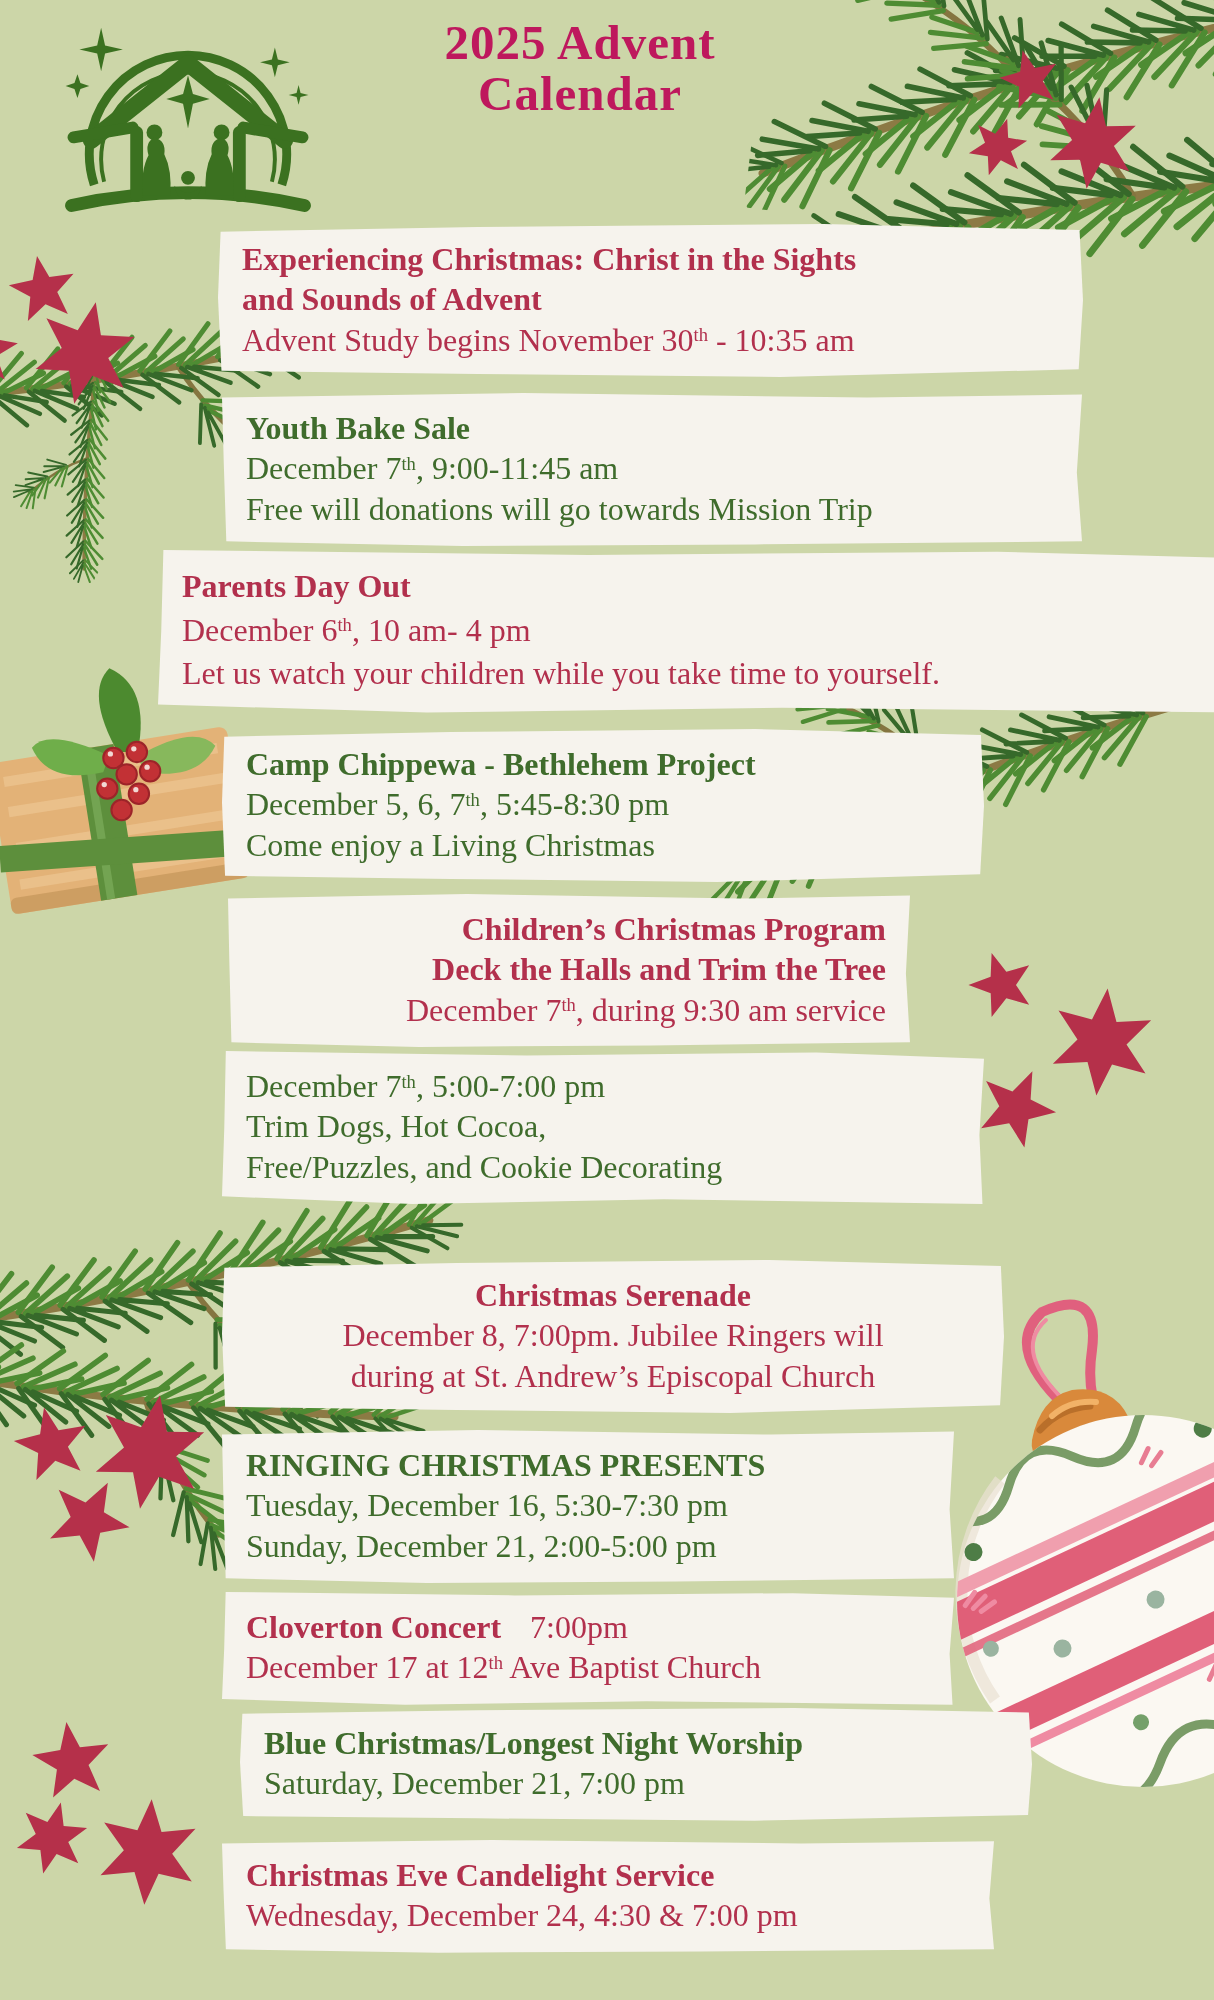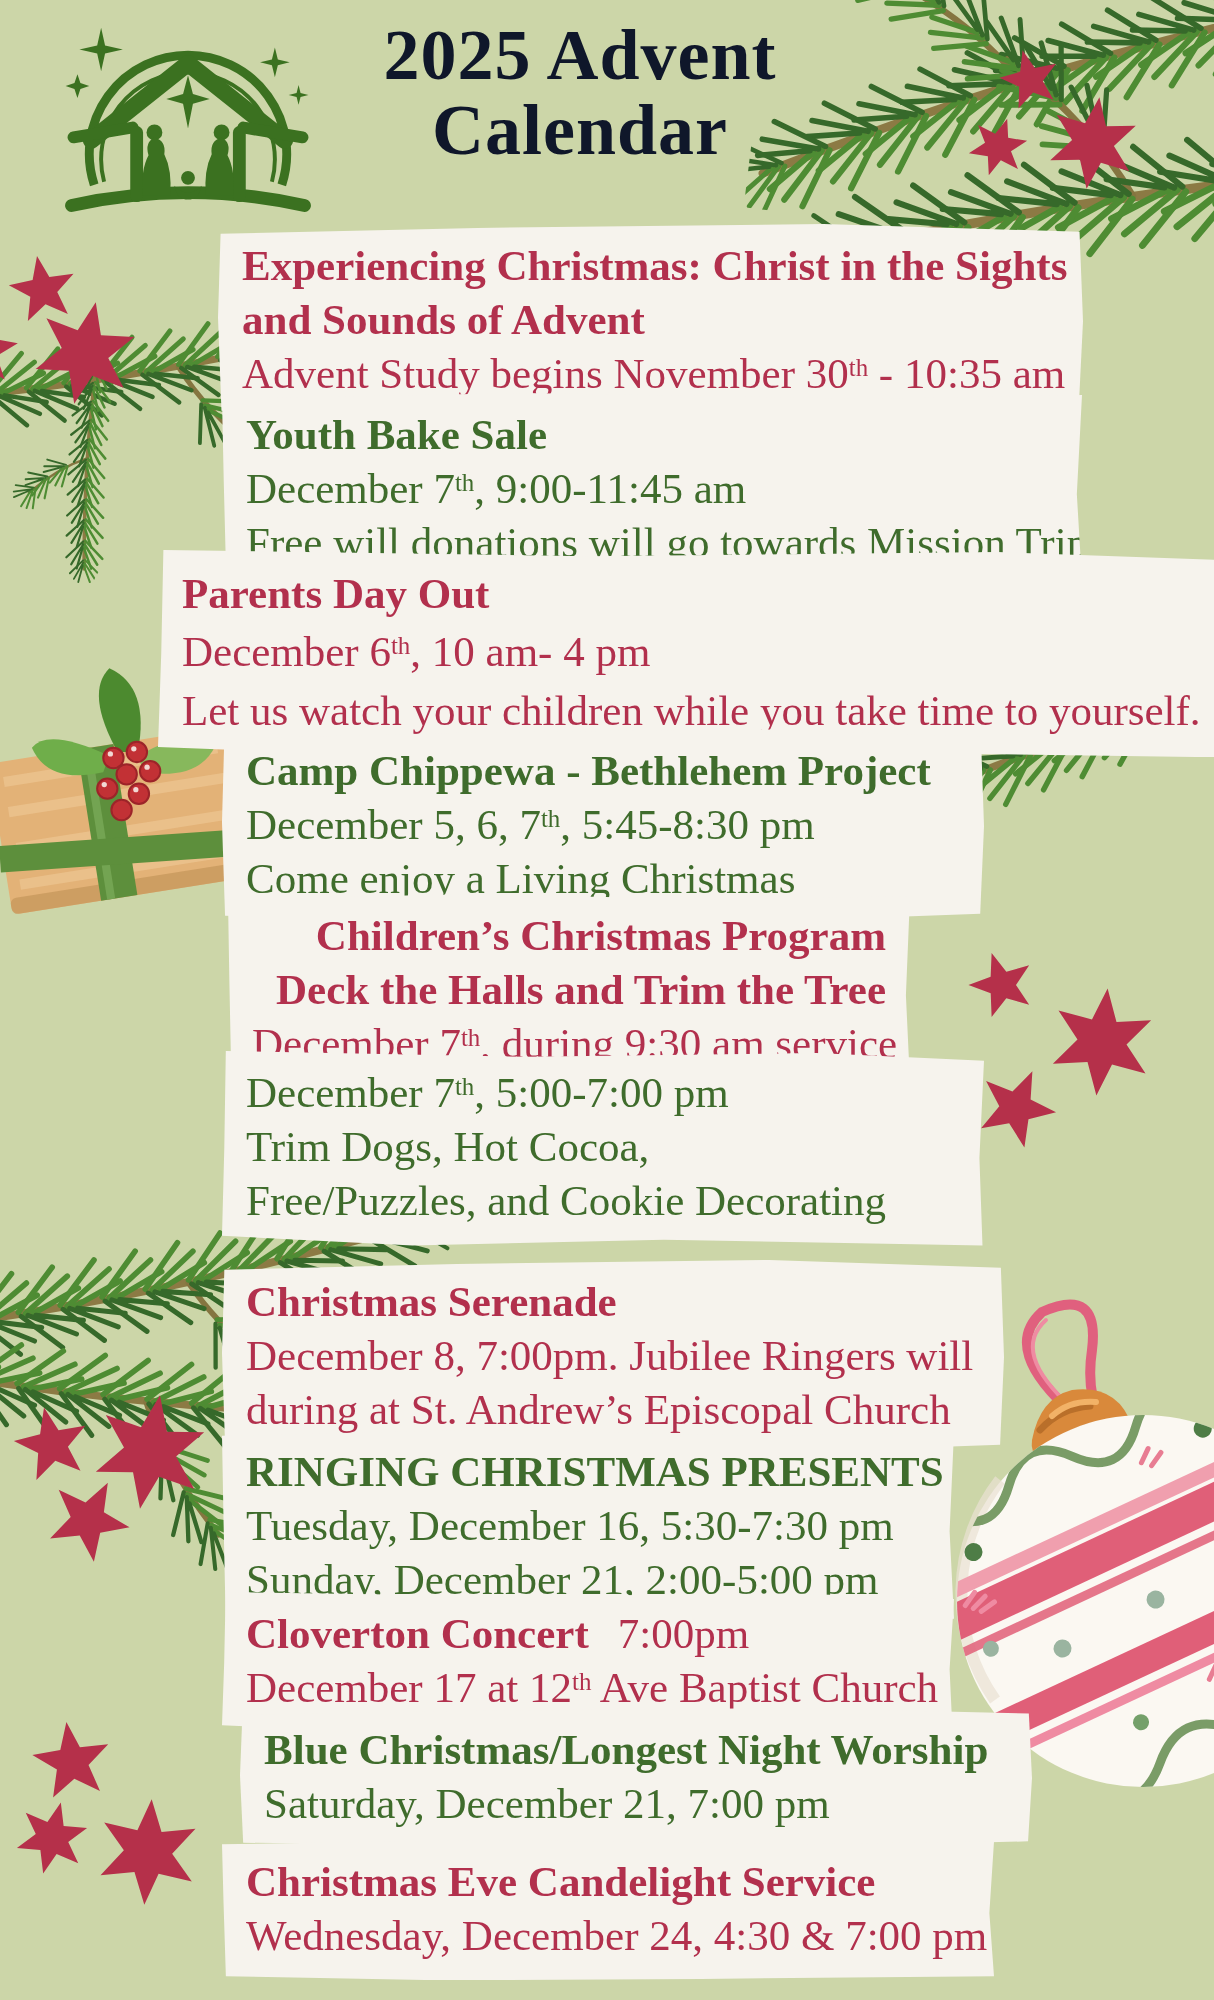--- a/index.html
+++ b/index.html
@@ -11,45 +11,45 @@
   
   .deco{position:absolute;pointer-events:none;z-index:1;}
   .stem{stroke:#8c7a44;stroke-width:7;fill:none;stroke-linecap:round;}
   .stem2{stroke:#857540;stroke-width:5;fill:none;stroke-linecap:round;}
   .n1{stroke:#4e8c33;stroke-width:5;fill:none;stroke-linecap:round;}
   .n2{stroke:#36692a;stroke-width:4.5;fill:none;stroke-linecap:round;}
   .star-fill{fill:#b5304a;}
   
   .title{
     position:absolute;left:250px;top:18px;width:660px;z-index:2;
-    text-align:center;color:#0f172a;font-weight:700;
-    font-size:72px;line-height:1.04;letter-spacing:1px;
+    text-align:center;color:#be185d;font-weight:700;
+    font-size:49px;line-height:1.04;letter-spacing:1px;
   }
   
   .events{position:absolute;left:0;top:0;width:100%;height:100%;z-index:3;}
   .card{
     position:absolute;background:#f6f3ed;padding:15px 24px 17px;
-    font-size:43px;line-height:1.26;
+    font-size:32px;line-height:1.26;
   }
   .card .ln{white-space:nowrap;}
   .card .b{font-weight:700;}
   .card sup{font-size:58%;vertical-align:baseline;position:relative;top:-0.5em;line-height:0;}
   .card .reg{font-weight:400;margin-left:29px;}
   .theme-red{color:#b2304d;}
   .theme-green{color:#3f6c2c;}
   .events > .card:nth-child(3n+1){clip-path:polygon(0.3% 5%,30% 2%,70% 0%,99.6% 4%,100% 50%,99.5% 95%,65% 100%,30% 98%,0.4% 96%,0% 48%);}
   .events > .card:nth-child(3n+2){clip-path:polygon(0% 3%,35% 0%,75% 3%,100% 1%,99.4% 52%,100% 97%,62% 99%,28% 100%,0.5% 97%,0.2% 45%);}
   .events > .card:nth-child(3n){clip-path:polygon(0.5% 0%,40% 3%,78% 1%,100% 5%,99.4% 55%,99.8% 100%,58% 97%,25% 100%,0% 95%,0.3% 50%);}
   .card-1 {left:218px;top:224px;width:817px;}
   .card-2 {left:222px;top:393px;width:812px;}
   .card-3 {left:158px;top:550px;width:1028px;line-height:1.36;}
   .card-4 {left:222px;top:729px;width:714px;}
   .card-5 {left:228px;top:894px;width:634px;text-align:right;}
   .card-6 {left:222px;top:1051px;width:714px;}
-  .card-7 {left:222px;top:1260px;width:734px;}
+  .card-7 {left:222px;top:1260px;width:734px;text-align:center;}
   .card-8 {left:222px;top:1430px;width:684px;}
   .card-9 {left:222px;top:1592px;width:684px;}
   .card-10{left:240px;top:1708px;width:744px;}
   .card-11{left:222px;top:1840px;width:724px;}
 </style>
 </head>
 <body>
 
 <div id="poster">
 

